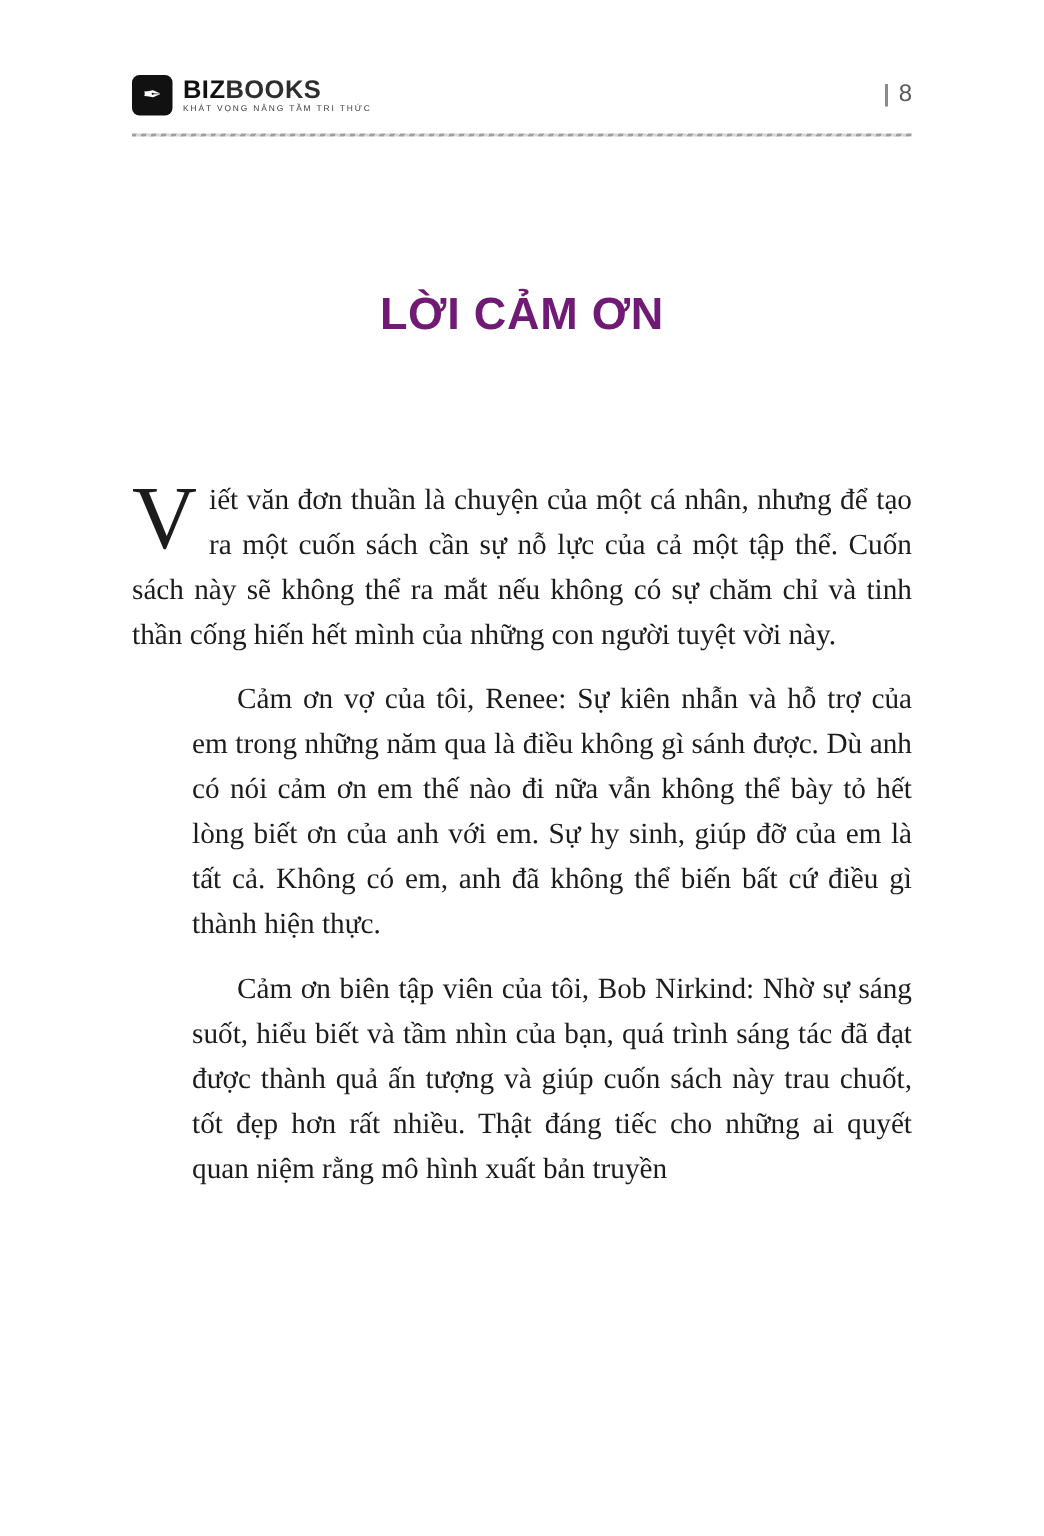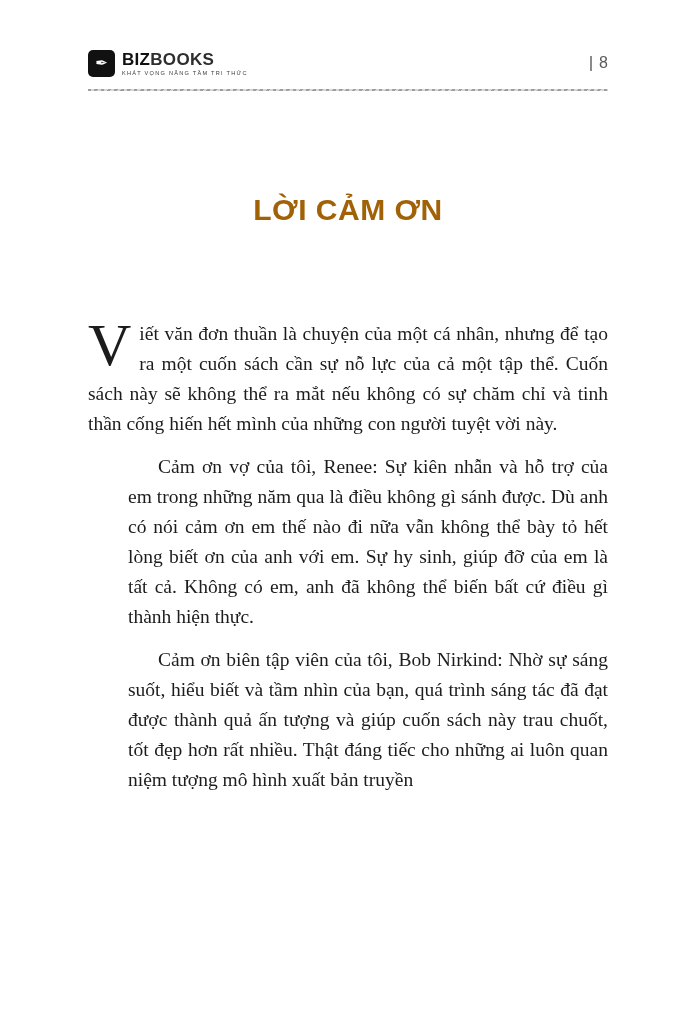--- a/index.html
+++ b/index.html
@@ -94,21 +94,21 @@
   }
 
   
   .chapter-title {
     margin: 102px 0 0 0;
     text-align: center;
     font-family: "Liberation Sans", sans-serif;
     font-weight: 700;
     font-size: 30px;
     letter-spacing: 0.5px;
-    color: #a16207;
+    color: #701a75;
   }
 
   
   .body-text {
     margin-top: 92px;
     font-size: 19.5px;
     line-height: 30px;
     text-align: justify;
   }
   .body-text p {
@@ -146,16 +146,16 @@
     </div>
   </header>
 
   <div class="rule"></div>
 
   <h1 class="chapter-title">LỜI CẢM ƠN</h1>
 
   <div class="body-text">
     <p><span class="dropcap">V</span><span>iết văn đơn thuần là chuyện của một cá nhân, nhưng để tạo ra một cuốn sách cần sự nỗ lực của cả một tập thể. Cuốn sách này sẽ không thể ra mắt nếu không có sự chăm chỉ và tinh thần cống hiến hết mình của những con người tuyệt vời này.</span></p>
     <p class="indent">Cảm ơn vợ của tôi, Renee: Sự kiên nhẫn và hỗ trợ của em trong những năm qua là điều không gì sánh được. Dù anh có nói cảm ơn em thế nào đi nữa vẫn không thể bày tỏ hết lòng biết ơn của anh với em. Sự hy sinh, giúp đỡ của em là tất cả. Không có em, anh đã không thể biến bất cứ điều gì thành hiện thực.</p>
-    <p class="indent">Cảm ơn biên tập viên của tôi, Bob Nirkind: Nhờ sự sáng suốt, hiểu biết và tầm nhìn của bạn, quá trình sáng tác đã đạt được thành quả ấn tượng và giúp cuốn sách này trau chuốt, tốt đẹp hơn rất nhiều. Thật đáng tiếc cho những ai luôn quan niệm tượng mô hình xuất bản truyền</p>
+    <p class="indent">Cảm ơn biên tập viên của tôi, Bob Nirkind: Nhờ sự sáng suốt, hiểu biết và tầm nhìn của bạn, quá trình sáng tác đã đạt được thành quả ấn tượng và giúp cuốn sách này trau chuốt, tốt đẹp hơn rất nhiều. Thật đáng tiếc cho những ai quyết quan niệm rằng mô hình xuất bản truyền</p>
   </div>
 
 </div>
 
 </body></html>

